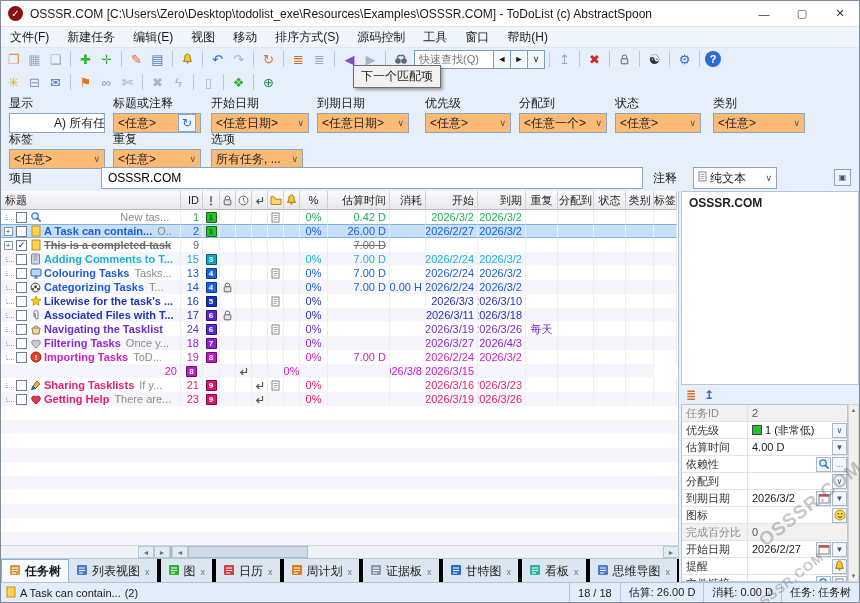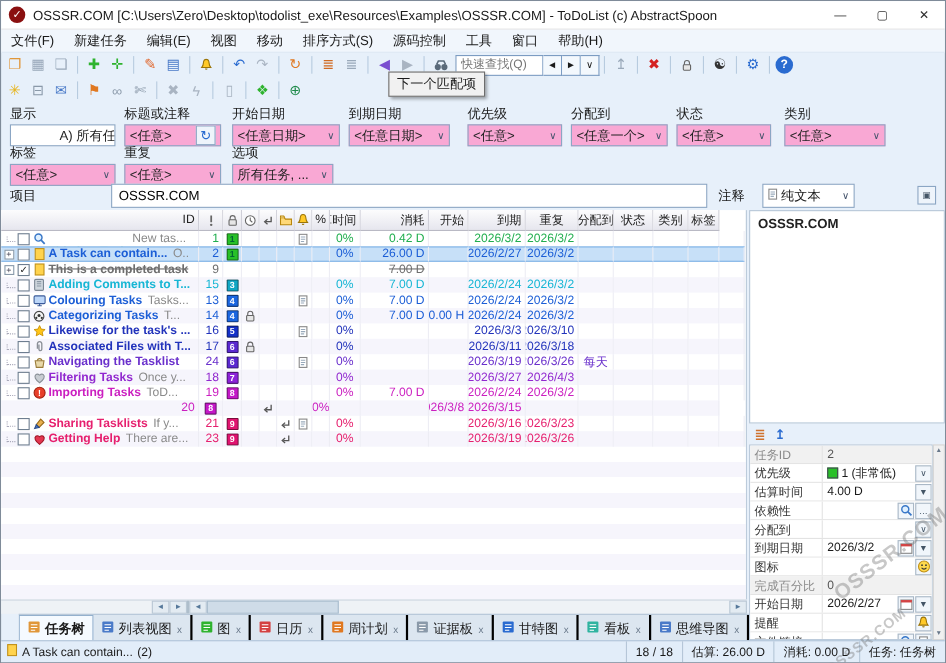--- a/index.html
+++ b/index.html
@@ -24,21 +24,21 @@
   .tbsep { width:1px; height:16px; background:#b7cbdf; margin:0 4px; }
   .qf { display:flex; align-items:center; margin-left:3px; }
   .qf input { width:80px; height:19px; border:1px solid #7c9cc2; font-size:11px; padding:0 4px; font-family:inherit; }
   .qfbtn { width:17px; height:19px; border:1px solid #7c9cc2; border-left:none; background:#f3f8fd; display:flex; align-items:center; justify-content:center; font-size:9px; }
   .tooltip { position:absolute; left:352px; top:64px; background:#f1f1f1; border:1px solid #6d6d6d; box-shadow:2px 2px 3px rgba(0,0,0,.35); padding:2px 7px; font-size:12px; z-index:30; white-space:nowrap; }
 
   
   .filterbar { position:absolute; top:92px; left:0; right:0; height:72px; }
   .fitem { position:absolute; }
   .flabel { font-size:12px; margin-bottom:1px; white-space:nowrap; }
-  .fcombo { height:20px; border:1px solid #8ba6c4; background:#f9a8d4; display:flex; align-items:center; padding:0 4px; font-size:12px; color:#222; white-space:nowrap; overflow:hidden; }
+  .fcombo { height:20px; border:1px solid #8ba6c4; background:#fdba74; display:flex; align-items:center; padding:0 4px; font-size:12px; color:#222; white-space:nowrap; overflow:hidden; }
   .fcombo.white { background:#fff;padding-left:44px; }
   .fcombo .arrow { margin-left:auto; font-size:9px; color:#44536b; }
   .fbtn { width:18px; height:18px; border:1px solid #8ba6c4; background:#eef4fb; display:flex; align-items:center; justify-content:center; color:#2a6bd0; font-size:12px; margin-left:auto; }
 
   
   .projectrow { position:absolute; top:164px; left:0; right:0; height:26px; }
   .plabel { position:absolute; left:8px; top:5px; }
   .projectrow input { position:absolute; left:100px; top:2px; width:542px; height:22px; border:1px solid #8ba6c4; font-size:12px; padding:0 6px; font-family:inherit; }
   .clabel { position:absolute; left:652px; top:5px; }
   .ccombo { position:absolute; left:692px; top:2px; width:84px; height:22px; border:1px solid #8ba6c4; background:#fff; display:flex; align-items:center; gap:3px; padding:0 4px; font-size:12px; }
@@ -66,22 +66,22 @@
   .tsub { color:#8a8a8a; margin-left:3px; }
   .pribox { width:11px; height:11px; border:1px solid rgba(0,0,0,.45); border-radius:1px; color:#fff; font-size:8px; font-weight:bold; line-height:10px; text-align:center; }
   .tfiller { height:141px; background:repeating-linear-gradient(to bottom,#fff 0 14px,#f6f5fc 14px 28px); }
 
   
   .hscroll { position:absolute; top:544px; left:0; width:678px; height:13px; background:#eef2f6; border-top:1px solid #cdd6df; display:flex; }
   .sbtn { width:16px; height:12px; background:#e3ebf2; border:1px solid #b9c7d4; font-size:7px; display:flex; align-items:center; justify-content:center; color:#56789a; }
   .sthumb { height:12px; background:#cfdce8; border:1px solid #a8bccd; }
 
   
-  .tabbar { position:absolute; top:557px; left:16px; width:678px; height:26px; background:#dce6f0; border-top:1px solid #b5c6d8; display:flex; align-items:center; overflow:hidden; }
-  .tab { height:25px; display:flex; align-items:center; gap:4px; padding:0 7px; border-right:2px solid #000000; font-size:12px; white-space:nowrap; }
+  .tabbar { position:absolute; top:557px; left:0; width:678px; height:26px; background:#dce6f0; border-top:1px solid #b5c6d8; display:flex; align-items:center; overflow:hidden; }
+  .tab { height:25px; display:flex; align-items:center; gap:4px; padding:0 7px; border-right:4px solid #000000; font-size:12px; white-space:nowrap; }
   .tab.active { background:#f5faff; border:1px solid #93b0cd; font-weight:bold; }
   .tabx { font-size:9px; color:#68788a; margin-left:1px; }
 
   
   .rightpanel { position:absolute; top:190px; left:680px; right:0; bottom:20px; background:#e7f0fa; }
   .commentsbox { position:absolute; top:0; left:0; right:0; height:194px; background:#fff; border:1px solid #b5c6d8; padding:4px 7px; font-size:12px; font-weight:bold; color:#222; }
   .minitb { position:absolute; top:195px; left:0; right:0; height:18px; display:flex; align-items:center; gap:8px; padding:0 5px; font-size:12px; }
   .attrgrid { position:absolute; top:213px; left:0; right:11px; bottom:0; background:#fff; border:1px solid #b5c6d8; overflow:hidden; }
   .arow { display:flex; height:17px; border-bottom:1px solid #e3e3e3; align-items:center; font-size:11px; background:#fff; }
   .arow .albl { width:66px; flex:0 0 66px; padding:0 4px; border-right:1px solid #e3e3e3; color:#333; overflow:hidden; white-space:nowrap; height:100%; display:flex; align-items:center; }
@@ -299,20 +299,21 @@
             <path d="M2.5 3.5h4M2.5 5.5h4M2.5 7.5h3" stroke="#9ab" fill="none"></path>
           </svg></span>
       <span>纯文本</span>
       <span class="arrow" style="margin-left:auto;font-size:9px;color:#44536b">∨</span>
     </div>
     <div class="cbtn">▣</div>
   </div>
 
   <div class="tablewrap">
     <div class="tgrid thead" id="thead">
+        <div class="hc l">标题</div>
         <div class="hc r">ID</div>
         <div class="hc ">
           <svg width="6" height="11" viewBox="0 0 6 11">
             <path d="M3 1v6" stroke="#666" stroke-width="1.6"></path>
             <circle cx="3" cy="9.4" r="1.1" fill="#666"></circle>
           </svg>
         </div>
         <div class="hc ">
           <svg width="9" height="11" viewBox="0 0 9 11">
             <path d="M2.2 5V3.3a2.3 2.3 0 014.6 0V5" fill="none" stroke="#666"></path>

